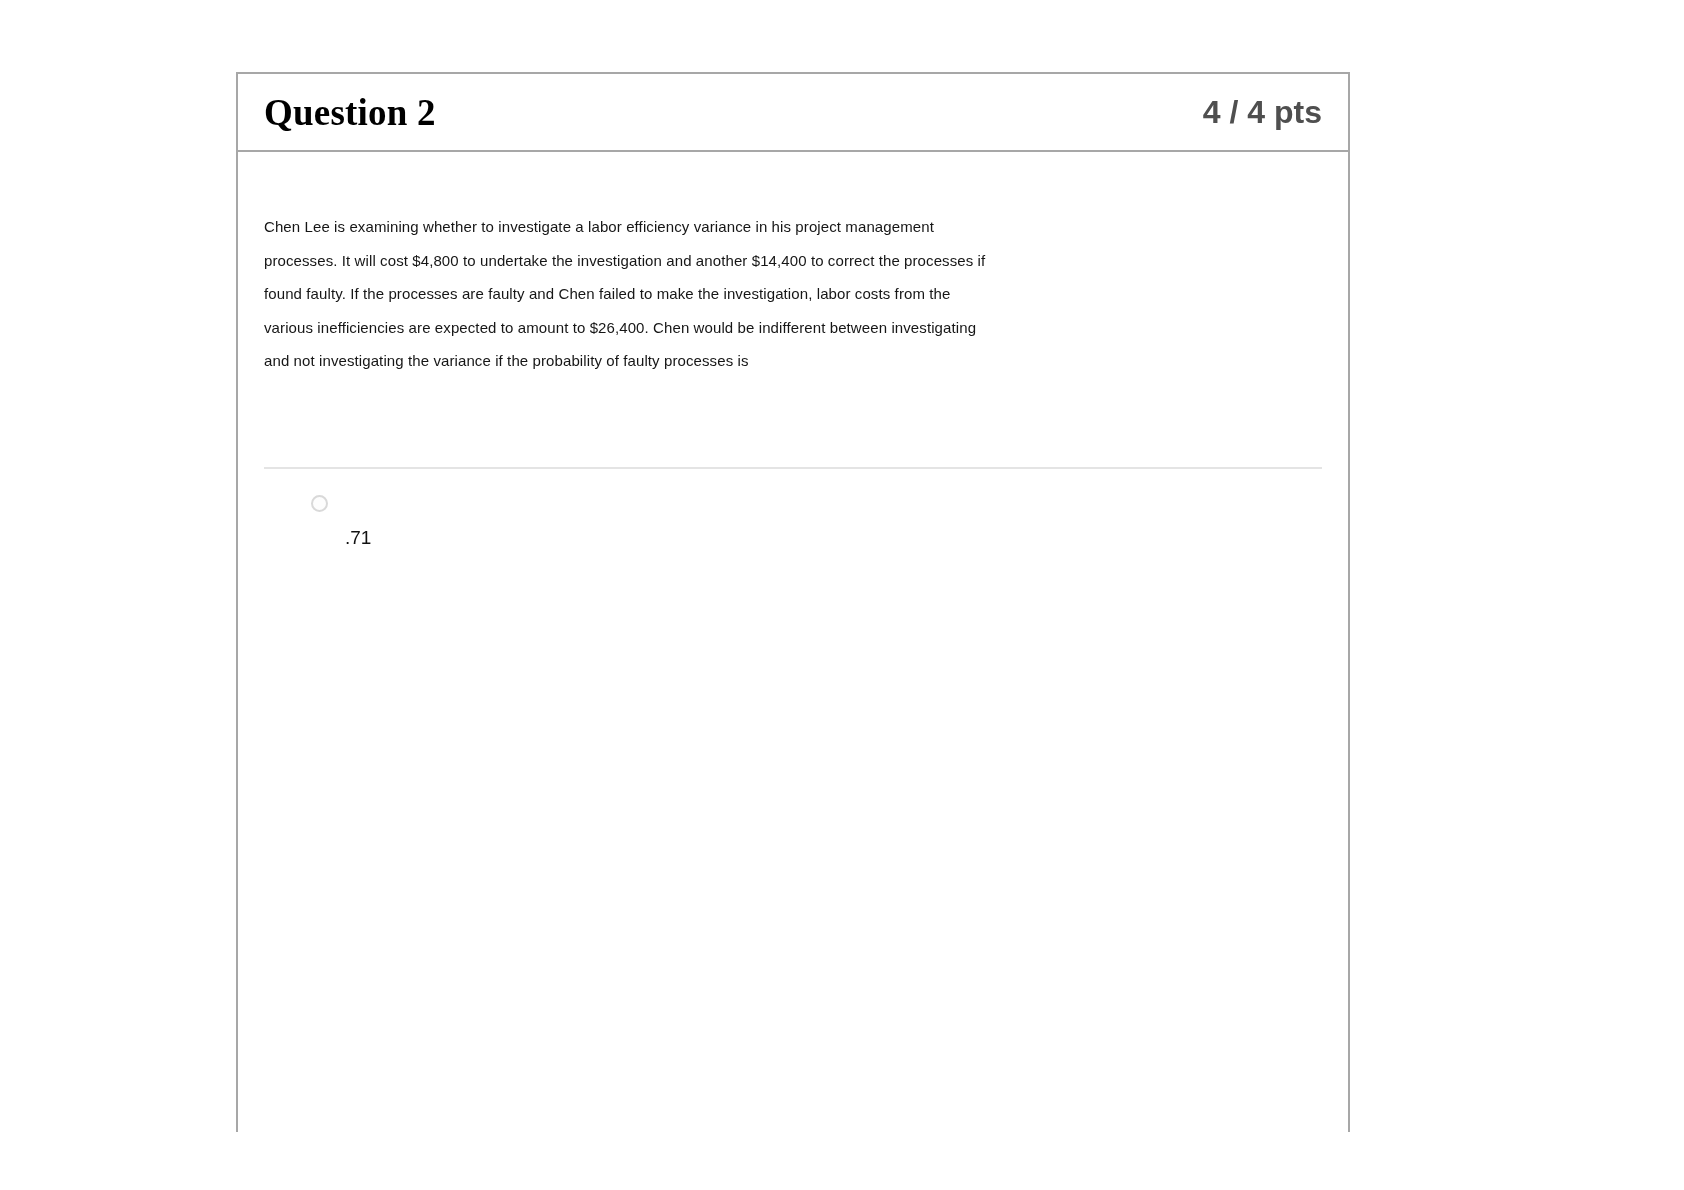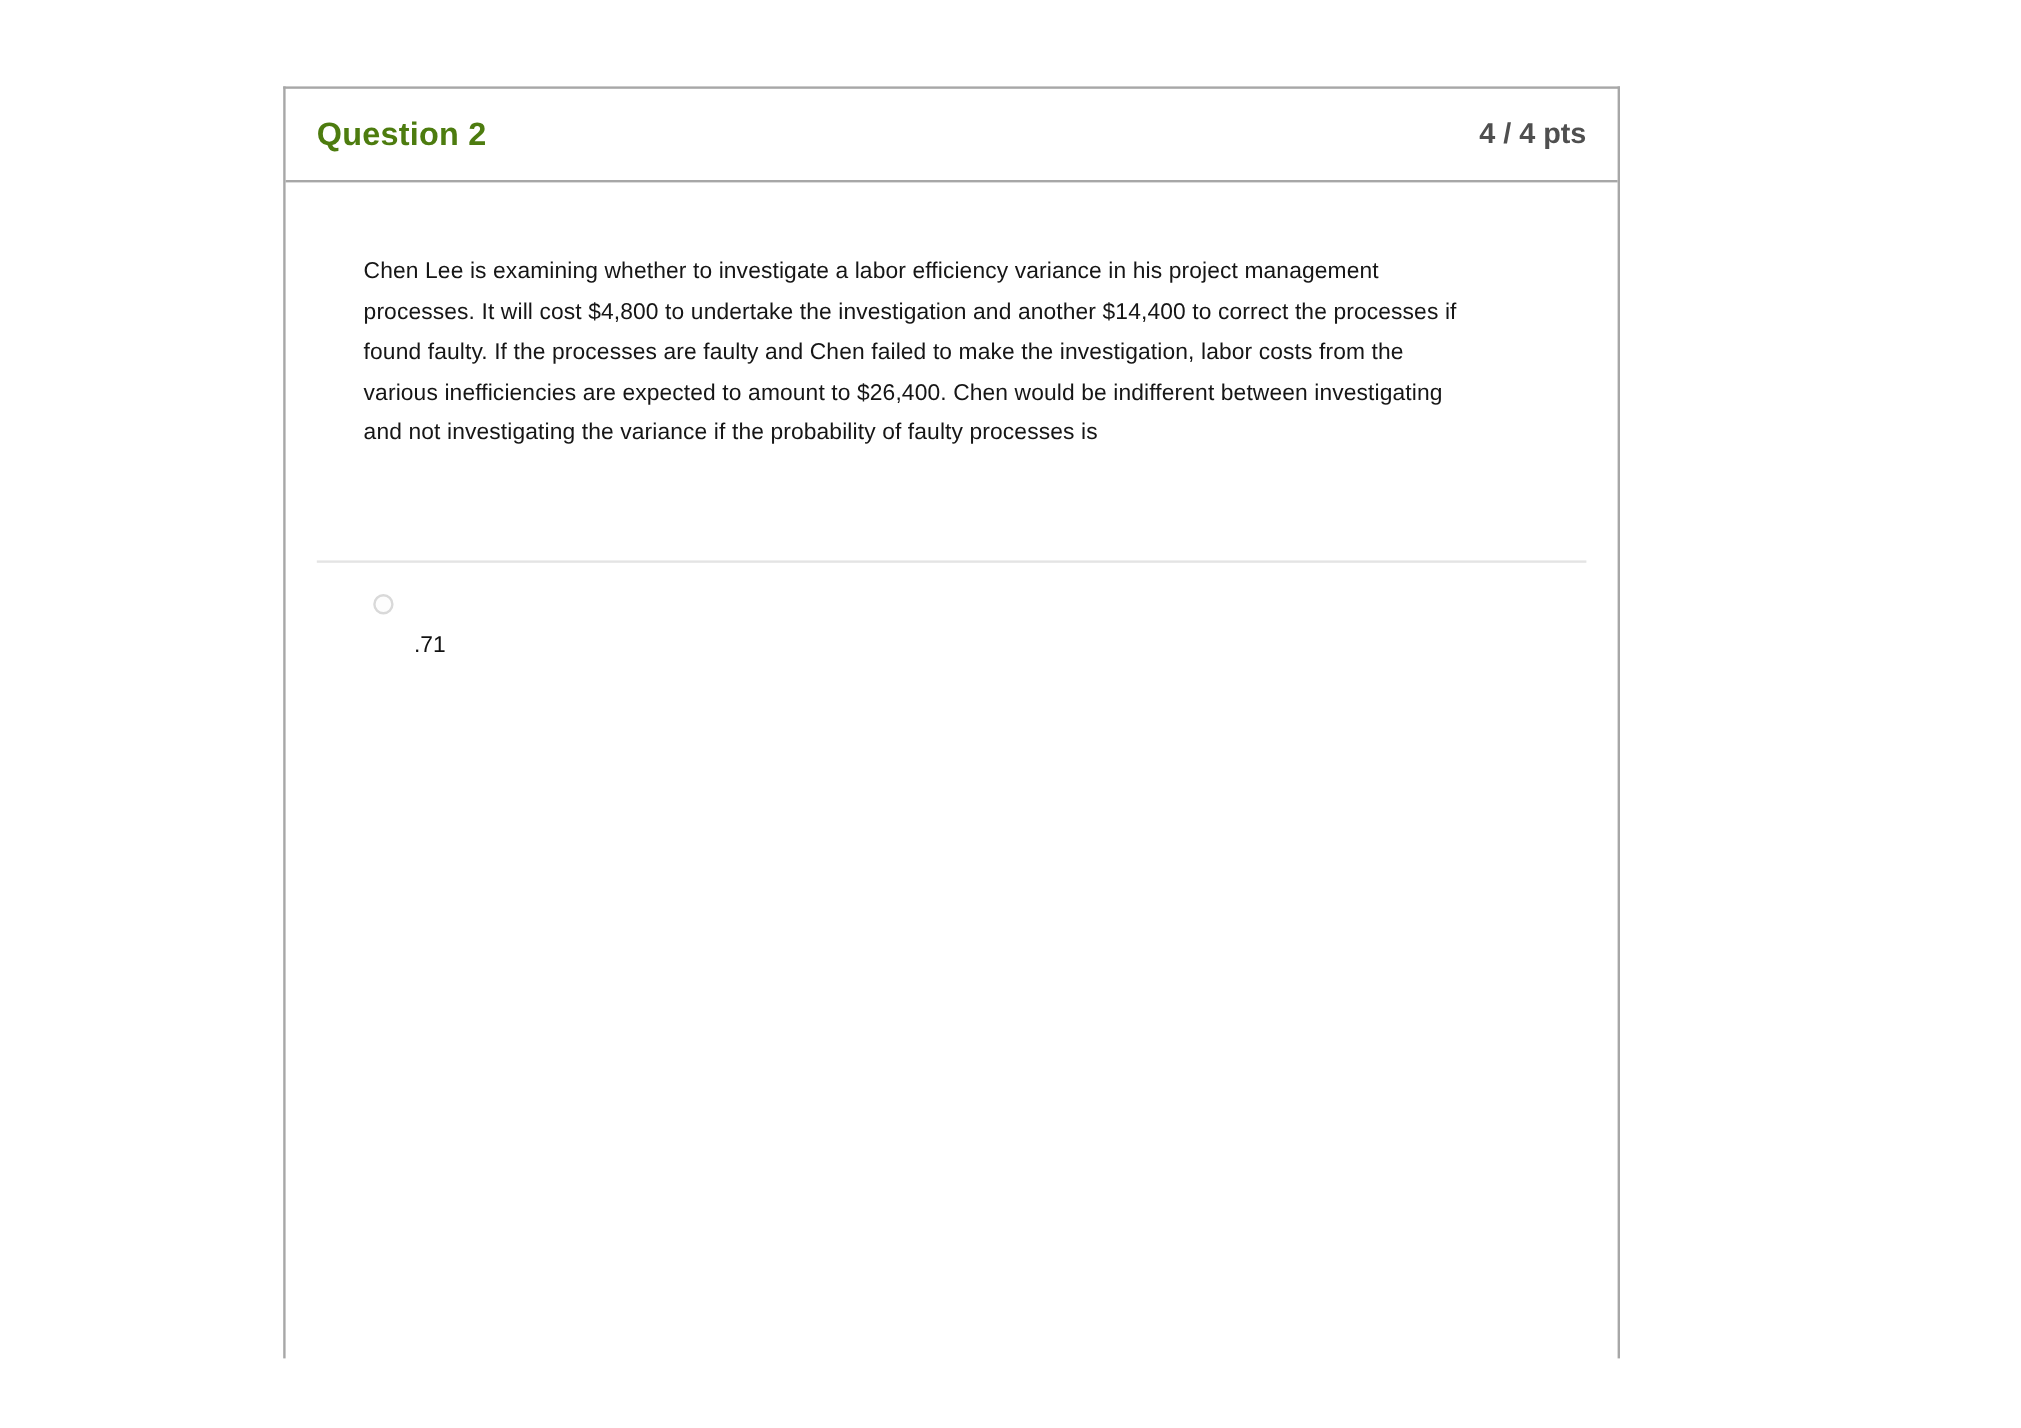--- a/index.html
+++ b/index.html
@@ -37,41 +37,41 @@
 
   .question-header {
     height: 78px;
     border-bottom: 2px solid var(--panel-border);
     display: flex;
     align-items: center;
     justify-content: space-between;
     padding: 0 26px;
   }
   .question-title {
-    font-size: 27px;
+    font-size: 37px;
     font-weight: bold;
-    color: #4d7c0f;
+    color: #000000;
     letter-spacing: 0.2px;
+    font-family: Liberation Serif, serif;
   }
   .question-points {
-    font-size: 24px;
+    font-size: 32px;
     font-weight: bold;
     color: var(--pts);
   }
 
   .question-body { padding: 0 26px; }
 
   .question-text {
     margin-top: 58px;
-    font-size: 19px;
+    font-size: 15px;
     line-height: 33.5px;
     color: var(--text);
     white-space: pre-line;
     letter-spacing: 0.1px;
-    margin-left: 39px;
   }
 
   .answers {
     margin-top: 89px;
     border-top: 2px solid var(--divider);
   }
   .answer-row {
     position: relative;
     height: 73px;
     border-bottom: 2px solid var(--divider);

